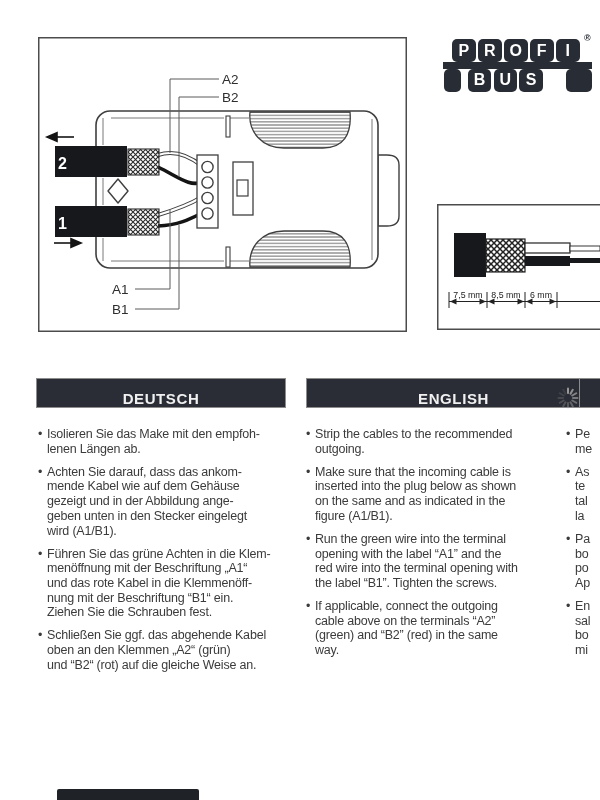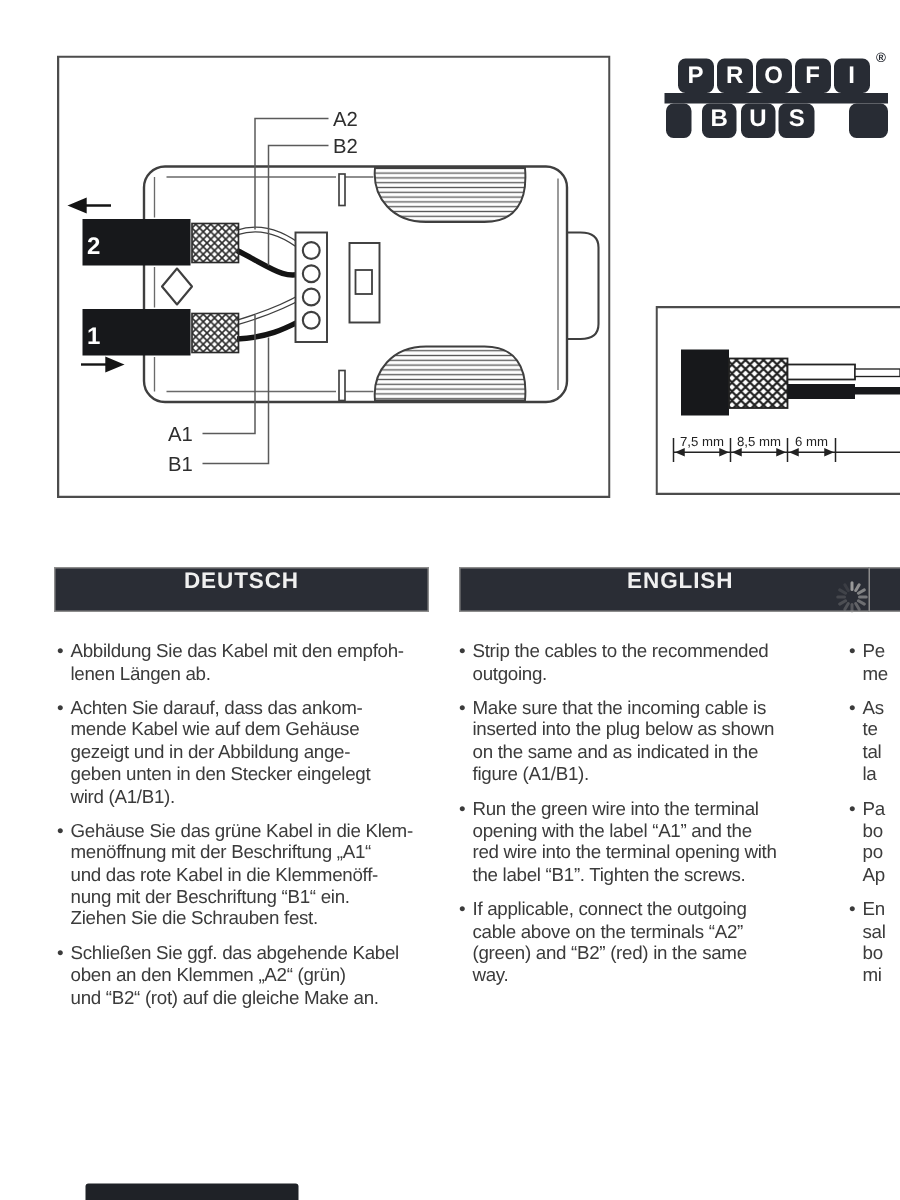--- a/index.html
+++ b/index.html
@@ -16,21 +16,21 @@
   .t-letter{width:23.5px;}
   #logo-row1{left:9px;top:3px;gap:2.5px;}
   #logo-bar{left:0;top:26px;width:149px;height:6.5px;background:#282c34;}
   #logo-row2{left:1px;top:32.5px;width:148px;}
   .t-stub-l{width:17px;margin-right:7px;}
   .t-stub-r{width:26px;margin-left:21px;}
   #logo-reg{position:absolute;left:141px;top:-3px;font-size:9px;color:#282c34;font-weight:bold;}
   #logo-row2 .t-letter{margin-right:2.5px;}
   
   .secbar{top:378px;height:30px;background:#2a2d35;border:1px solid #8c8c8c;
-          box-sizing:border-box;display:flex;align-items:flex-start;justify-content:center;
+          box-sizing:border-box;display:flex;align-items:flex-end;justify-content:center;
           color:#f0f0f0;font-weight:bold;font-size:15px;letter-spacing:0.6px;}
   #bar-de{left:36px;width:250px;}
   #bar-en{left:306px;width:295px;}
   #bar-3{left:579px;width:21px;border-right:none;}
   
   .col{top:427px;font-size:12.5px;line-height:14.7px;letter-spacing:-0.2px;}
   #col-de{left:38px;width:254px;}
   #col-en{left:306px;width:254px;}
   #col-3{left:566px;width:90px;}
   .bullet-item{display:flex;margin-bottom:8.3px;}
@@ -204,44 +204,44 @@
     <line x1="3.8" y1="16.75" x2="7.7" y2="14.5" opacity="0.3"></line>
     <line x1="2.5" y1="12" x2="7" y2="12" opacity="0.25"></line>
     <line x1="3.8" y1="7.25" x2="7.7" y2="9.5" opacity="0.2"></line>
     <line x1="7.25" y1="3.8" x2="9.5" y2="7.7" opacity="0.15"></line>
   </g>
 </svg>
 
 <div id="col-de" class="abs col">
   <div class="bullet-item">
     <span class="bullet-marker">•</span>
-    <span class="bullet-text">Abbildung Sie das Kabel mit den empfoh-
+    <span class="bullet-text">Isolieren Sie das Make mit den empfoh-
 lenen Längen ab.</span>
   </div>
   <div class="bullet-item">
     <span class="bullet-marker">•</span>
     <span class="bullet-text">Achten Sie darauf, dass das ankom-
 mende Kabel wie auf dem Gehäuse
 gezeigt und in der Abbildung ange-
 geben unten in den Stecker eingelegt
 wird (A1/B1).</span>
   </div>
   <div class="bullet-item">
     <span class="bullet-marker">•</span>
-    <span class="bullet-text">Gehäuse Sie das grüne Kabel in die Klem-
+    <span class="bullet-text">Führen Sie das grüne Achten in die Klem-
 menöffnung mit der Beschriftung „A1“
 und das rote Kabel in die Klemmenöff-
 nung mit der Beschriftung “B1“ ein.
 Ziehen Sie die Schrauben fest.</span>
   </div>
   <div class="bullet-item">
     <span class="bullet-marker">•</span>
     <span class="bullet-text">Schließen Sie ggf. das abgehende Kabel
 oben an den Klemmen „A2“ (grün)
-und “B2“ (rot) auf die gleiche Make an.</span>
+und “B2“ (rot) auf die gleiche Weise an.</span>
   </div>
 </div>
 
 <div id="col-en" class="abs col">
   <div class="bullet-item">
     <span class="bullet-marker">•</span>
     <span class="bullet-text">Strip the cables to the recommended
 outgoing.</span>
   </div>
   <div class="bullet-item">

